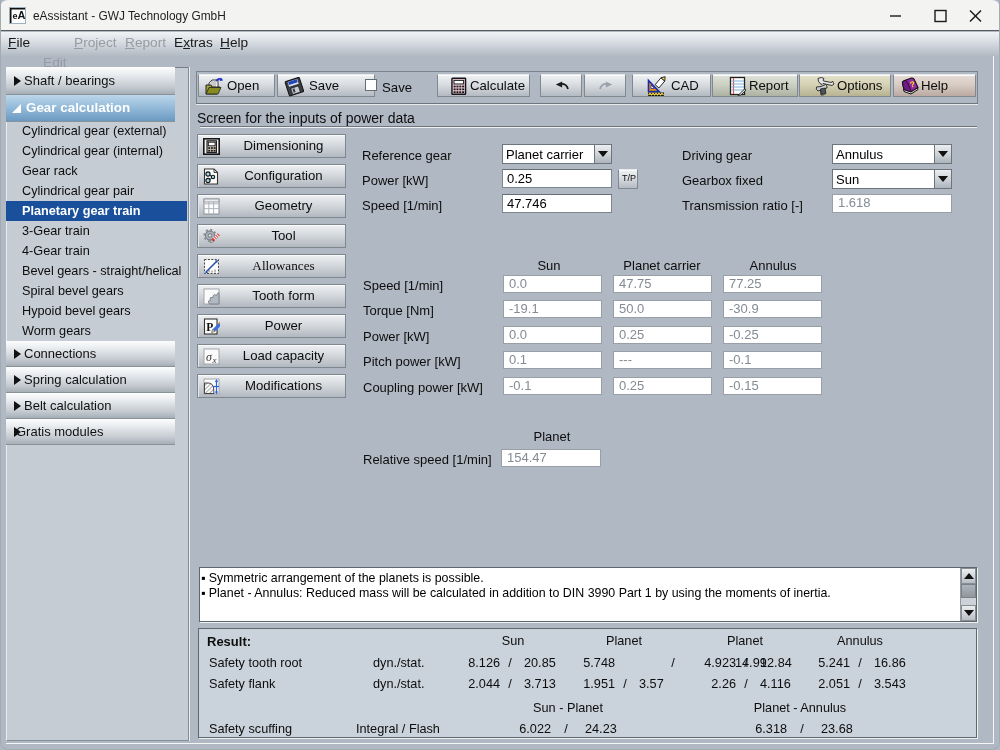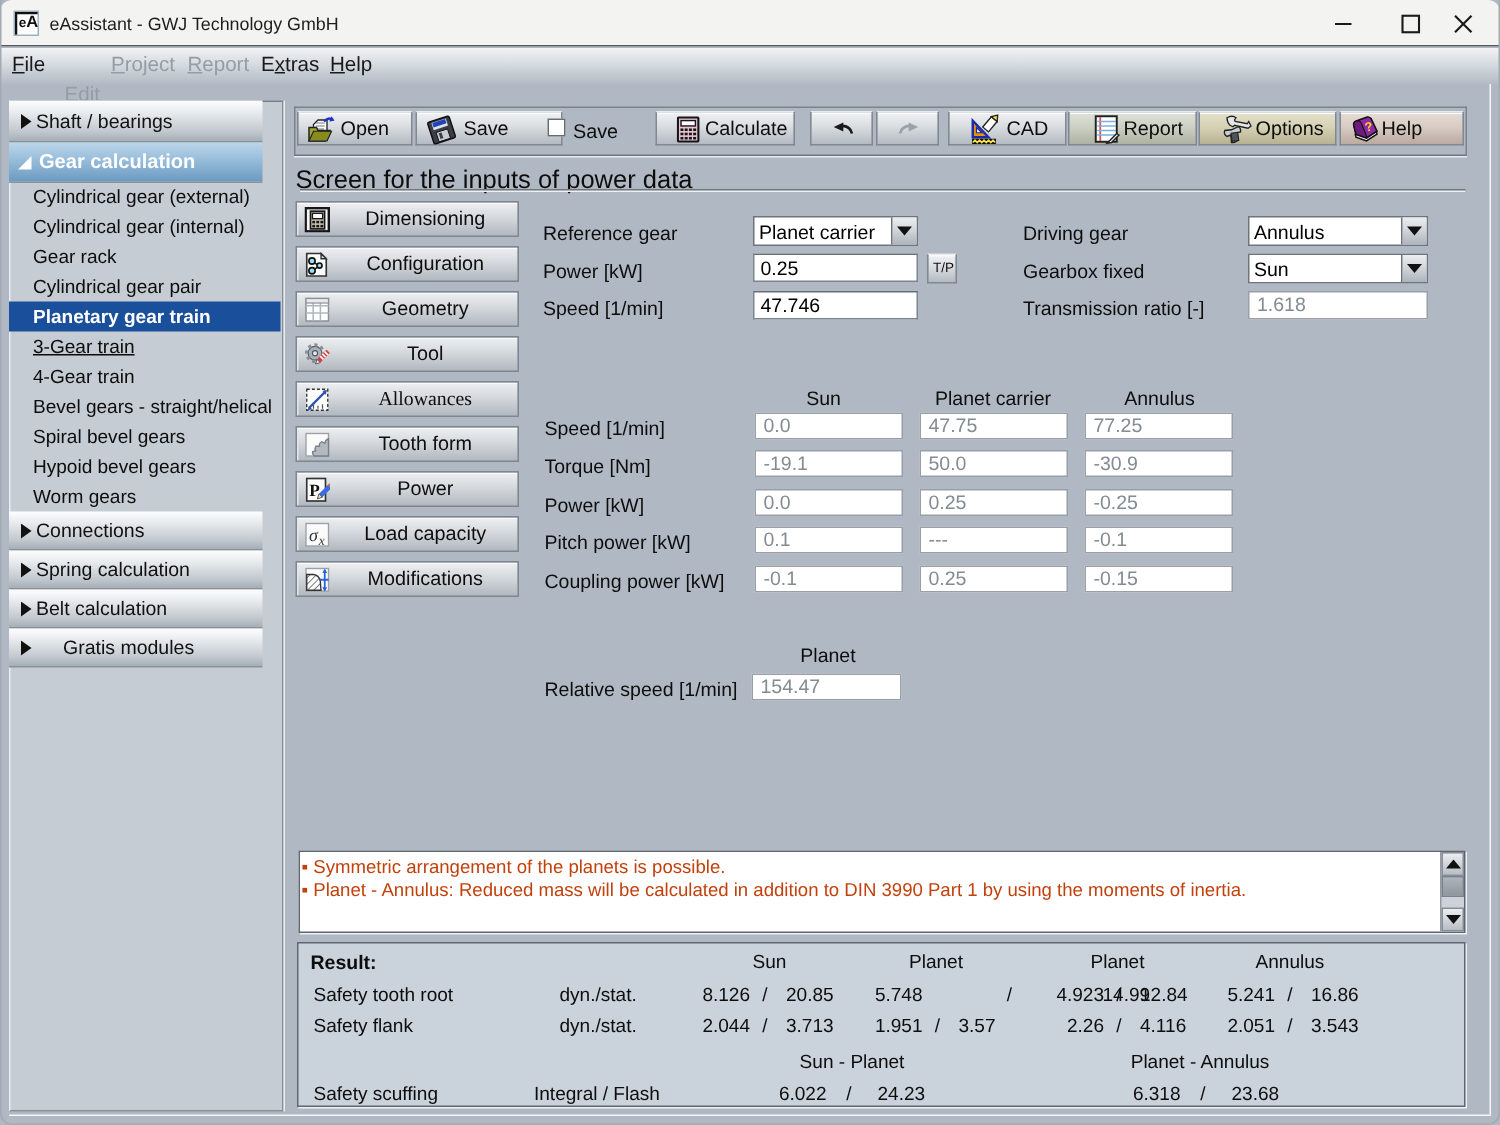--- a/index.html
+++ b/index.html
@@ -22,37 +22,37 @@
 .navitem { position:absolute; left:0; width:181px; height:20px; font-size:12.7px; color:#0d0d0d; padding-left:16px; line-height:20px; white-space:nowrap; overflow:visible; }
 .navsel { background:#1a4f9b; color:#fff; font-weight:bold; }
 
 #toolbar { left:196px; top:71px; width:782px; height:33px; background:transparent; border:1px solid #7b838b; border-bottom:1px solid #6d757d; box-shadow:0 1px 0 #e8ecef; }
 .tbtn { position:absolute; top:2px; height:23px; background:linear-gradient(180deg,#f0f2f4 0%, #d9dde1 45%, #b4bac2 100%); border:1px solid #81888f; border-top:1px solid #e8eaec; box-shadow:inset 0 1px 0 #fafbfc; font-size:13.2px; color:#0d0d0d; }
 .tbtn .ic { position:absolute; left:5px; top:1px; }
 .tinted-r { background:linear-gradient(180deg,#dfe2d8 0%, #cdd1c4 45%, #adb2a2 100%); }
 .tinted-o { background:linear-gradient(180deg,#e4e1cb 0%, #d6d2b6 45%, #b7b292 100%); }
 .tinted-h { background:linear-gradient(180deg,#e7ddd6 0%, #d8ccc4 45%, #bbaaa1 100%); }
 
-#screenlbl { left:197px; top:110px; font-size:17px; color:#0d0d0d; }
+#screenlbl { left:197px; top:110px; font-size:14px; color:#0d0d0d; }
 #hline { left:200px; top:126px; width:777px; height:2px; background:#6f767d; border-bottom:1px solid #eef0f2; }
 
 .sbtn { position:absolute; left:197px; width:149px; height:24px; background:linear-gradient(180deg,#eef0f2 0%, #d5d9dd 45%, #b2b8c0 100%); border:1px solid #7e868e; box-shadow:inset 0 1px 0 #fafbfc, inset 1px 0 0 #e4e7ea; font-size:13.2px; color:#0d0d0d; text-align:center; line-height:22px; padding-left:24px; }
 .sbtn .ic { position:absolute; left:5px; top:3px; width:17px; height:17px; }
 
 .flabel { position:absolute; font-size:13px; color:#0d0d0d; }
 .tinput { position:absolute; background:#fff; border:1px solid #7d858d; border-top:1px solid #666e76; font-size:13px; color:#000; padding-left:4px; line-height:17.5px; }
 .dinput { position:absolute; background:#fff; border:1px solid #989fa7; font-size:13px; color:#838b93; padding-left:5px; line-height:16px; }
 .combo { position:absolute; background:#fff; border:1px solid #6c747c; font-size:13px; color:#000; }
 .combo .cbtxt { position:absolute; left:3px; top:1.5px; }
 .combo .cbarr { position:absolute; right:0; top:0; bottom:0; width:17px; background:linear-gradient(180deg,#eceef0 0%, #cfd4d9 50%, #adb4bc 100%); border-left:1px solid #6c747c; }
 .combo .cbarr:after { content:""; position:absolute; left:3px; top:6px; width:0; height:0; border-left:5px solid transparent; border-right:5px solid transparent; border-top:6px solid #111; }
 .chdr { position:absolute; font-size:13px; color:#0d0d0d; text-align:center; width:120px; }
 
 #msgbox { left:199px; top:567px; width:778px; height:55px; background:#fff; border:1px solid #5f676e; box-shadow:1px 1px 0 #eef2f5; }
-.msgline { position:absolute; left:1px; font-size:12.4px; color:#c2410c; }
+.msgline { position:absolute; left:1px; font-size:12.4px; color:#000000; }
 #resultbox { left:198px; top:628px; width:779px; height:110px; background:#cad2db; border:1px solid #60686f; box-shadow:1px 1px 0 #eef2f5; }
 .rtxt { position:absolute; font-size:12.7px; color:#0d0d0d; white-space:nowrap; }
 .rcell { position:absolute; display:flex; font-size:12.7px; color:#0d0d0d; }
 .rcell .a { width:45px; text-align:right; }
 .rcell .s { width:20px; text-align:center; }
 .rcell .b { width:49px; text-align:left; padding-left:4px; }
 #botline { left:6px; top:743px; width:987px; height:1px; background:#f4f6f8; }
 #rightline { left:993px; top:56px; width:1px; height:688px; background:#f4f6f8; }
 </style>
 </head>
@@ -89,21 +89,21 @@
   <svg class="tri" width="10" height="10" style="left:6px; top:9px;">
       <polygon points="0,9 9,9 9,0" fill="#fff"></polygon>
     </svg>
   <span class="lbl" style="left:20px; top:5px;">Gear calculation</span>
 </div>
 <div class="navitem" style="left:6px; top:121px;">Cylindrical gear (external)</div>
 <div class="navitem" style="left:6px; top:141px;">Cylindrical gear (internal)</div>
 <div class="navitem" style="left:6px; top:161px;">Gear rack</div>
 <div class="navitem" style="left:6px; top:181px;">Cylindrical gear pair</div>
 <div class="navitem navsel" style="left:6px; top:201px;">Planetary gear train</div>
-<div class="navitem" style="left:6px; top:221px;text-decoration:underline;">3-Gear train</div>
+<div class="navitem" style="left:6px; top:221px;">3-Gear train</div>
 <div class="navitem" style="left:6px; top:241px;">4-Gear train</div>
 <div class="navitem" style="left:6px; top:261px;">Bevel gears - straight/helical</div>
 <div class="navitem" style="left:6px; top:281px;">Spiral bevel gears</div>
 <div class="navitem" style="left:6px; top:301px;">Hypoid bevel gears</div>
 <div class="navitem" style="left:6px; top:321px;">Worm gears</div>
 <div class="navhead" style="left:6px; top:341px; height:26px;">
   <svg class="tri" width="9" height="11" style="top:8px;">
       <polygon points="1,0 1,10 8,5" fill="#111"></polygon>
     </svg>
   <span class="lbl" style="left:18px; top:5px;">Connections</span>
@@ -117,21 +117,21 @@
 <div class="navhead" style="left:6px; top:393px; height:26px;">
   <svg class="tri" width="9" height="11" style="top:8px;">
       <polygon points="1,0 1,10 8,5" fill="#111"></polygon>
     </svg>
   <span class="lbl" style="left:18px; top:5px;">Belt calculation</span>
 </div>
 <div class="navhead" style="left:6px; top:419px; height:26px;">
   <svg class="tri" width="9" height="11" style="top:8px;">
       <polygon points="1,0 1,10 8,5" fill="#111"></polygon>
     </svg>
-  <span class="lbl" style="left:36px; top:5px;">Gratis modules</span>
+  <span class="lbl" style="left:10px; top:5px;">Gratis modules</span>
 </div>
 
 <div id="toolbar" class="abs"></div>
 <div class="tbtn abs" style="left:198px; top:74px; width:77px;">
     <svg class="ic" width="22" height="21" viewBox="0 0 22 21">
 <path d="M8 4 L14 4 L14 13 L5 13 L5 7 L8 4 Z" fill="#fff" stroke="#222" stroke-width="0.9"></path>
 <path d="M6.5 6 L12.5 6 M6.5 8 L12.5 8 M6.5 10 L12 10" stroke="#777" stroke-width="0.8"></path>
 <path d="M2 9 L7 9 L8 11 L16 11 L13 18 L2 18 Z" fill="#a0a432" stroke="#222" stroke-width="1"></path>
 <path d="M2 18 L5 11.5 L17 11.5 L14 18 Z" fill="#888c1e" stroke="#222" stroke-width="0.8"></path>
 <path d="M12 5 Q15 1.5 18 4" fill="none" stroke="#2233cc" stroke-width="1.6"></path>

